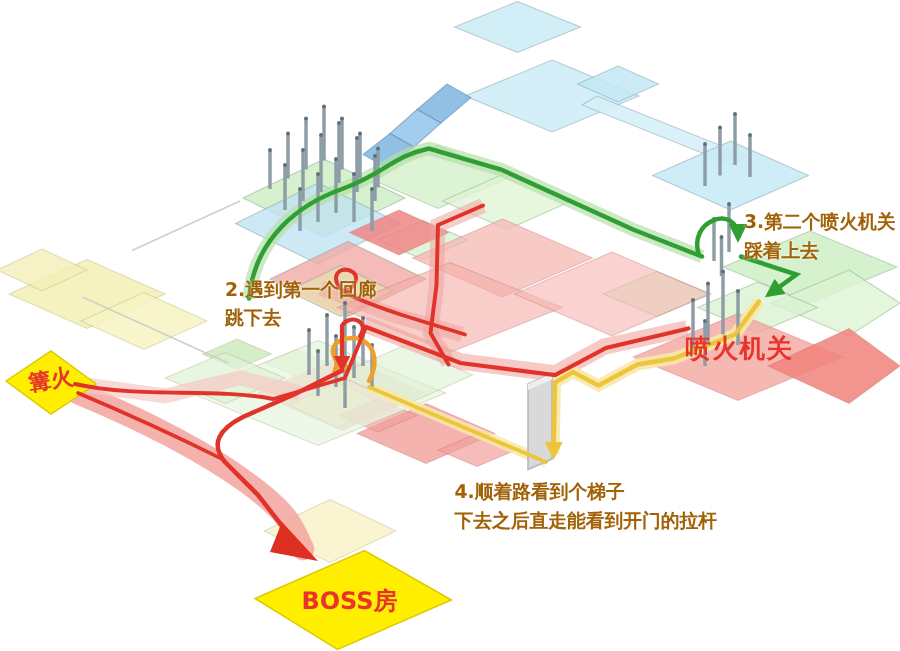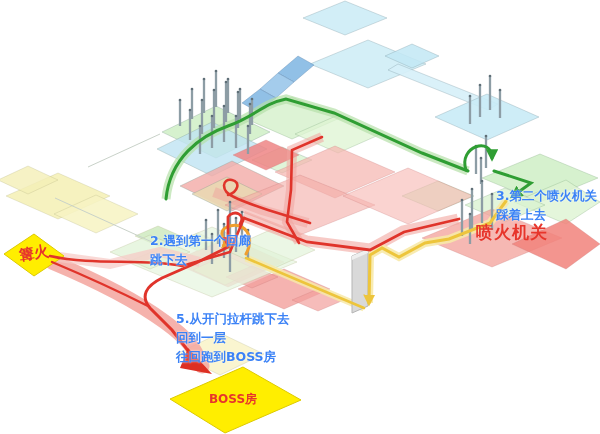--- a/index.html
+++ b/index.html
@@ -1,25 +1,25 @@
 <!DOCTYPE html>
 <html><head>
 <meta charset="utf-8">
 <style>
   html,body{margin:0;padding:0;background:#fff;}
   .stage{position:relative;width:600px;height:434px;background:#ffffff;overflow:hidden;
          font-family:"DejaVu Sans",sans-serif;}
   .stage svg{position:absolute;left:0;top:0;}
-  .ann{position:absolute;color:#3b82f6;font:bold 12.5px/1.5 "DejaVu Sans",sans-serif;
-       white-space:pre-line;text-shadow:0 0 2px rgba(255,255,255,.9);margin-top:48px;}
+  .ann{position:absolute;color:#a16207;font:bold 12.5px/1.5 "DejaVu Sans",sans-serif;
+       white-space:pre-line;text-shadow:0 0 2px rgba(255,255,255,.9);}
   .maplabel{position:absolute;color:#e7352b;font-weight:bold;
             font-family:"DejaVu Sans",sans-serif;text-align:center;}
   .maplabel.bonfire{left:8px;top:244px;width:52px;font-size:15px;transform:rotate(-9deg);}
-  .maplabel.boss{left:172px;top:391px;width:122px;font-size:12px;}
-  .maplabel.flame{left:457px;top:221px;width:110px;text-align:center;font-size:17px;letter-spacing:1px;}
+  .maplabel.boss{left:172px;top:391px;width:122px;font-size:16px;}
+  .maplabel.flame{left:457px;top:221px;width:110px;text-align:left;font-size:17px;letter-spacing:1px;}
 </style>
 </head>
 <body>
 
 <div class="stage">
 <svg width="600" height="434" viewBox="0 0 600 434">
   <defs>
     <marker id="ar-red" viewBox="0 0 10 10" refX="7" refY="5" markerWidth="4" markerHeight="4" orient="auto">
       <path d="M0,0 L10,5 L0,10 z" fill="#e0342b"></path>
         </marker>
@@ -229,20 +229,19 @@
     <path d="M 228,247 L 196,263 L 162,278 C 146,286 140,296 150,308 L 172,330 L 193,357" stroke-width="3"></path>
     <path d="M 52,262 C 90,278 120,292 148,306" stroke-width="2.4"></path>
   </g>
   <polygon points="188,348 212,374 180,368" fill="#dd2f22"></polygon>
 </svg>
 
   <div class="ann" style="left:150px;top:184px">2.遇到第一个回廊
 跳下去</div>
   <div class="ann" style="left:496px;top:139px">3.第二个喷火机关
 踩着上去</div>
-  <div class="ann" style="left:176px;top:262px">5.从开门拉杆跳下去
-回到一层
-往回跑到BOSS房</div>
+  <div class="ann" style="left:303px;top:319px">4.顺着路看到个梯子
+下去之后直走能看到开门的拉杆</div>
 
   <div class="maplabel bonfire">篝火</div>
   <div class="maplabel boss">BOSS房</div>
   <div class="maplabel flame">喷火机关</div>
 </div>
 
 </body></html>

